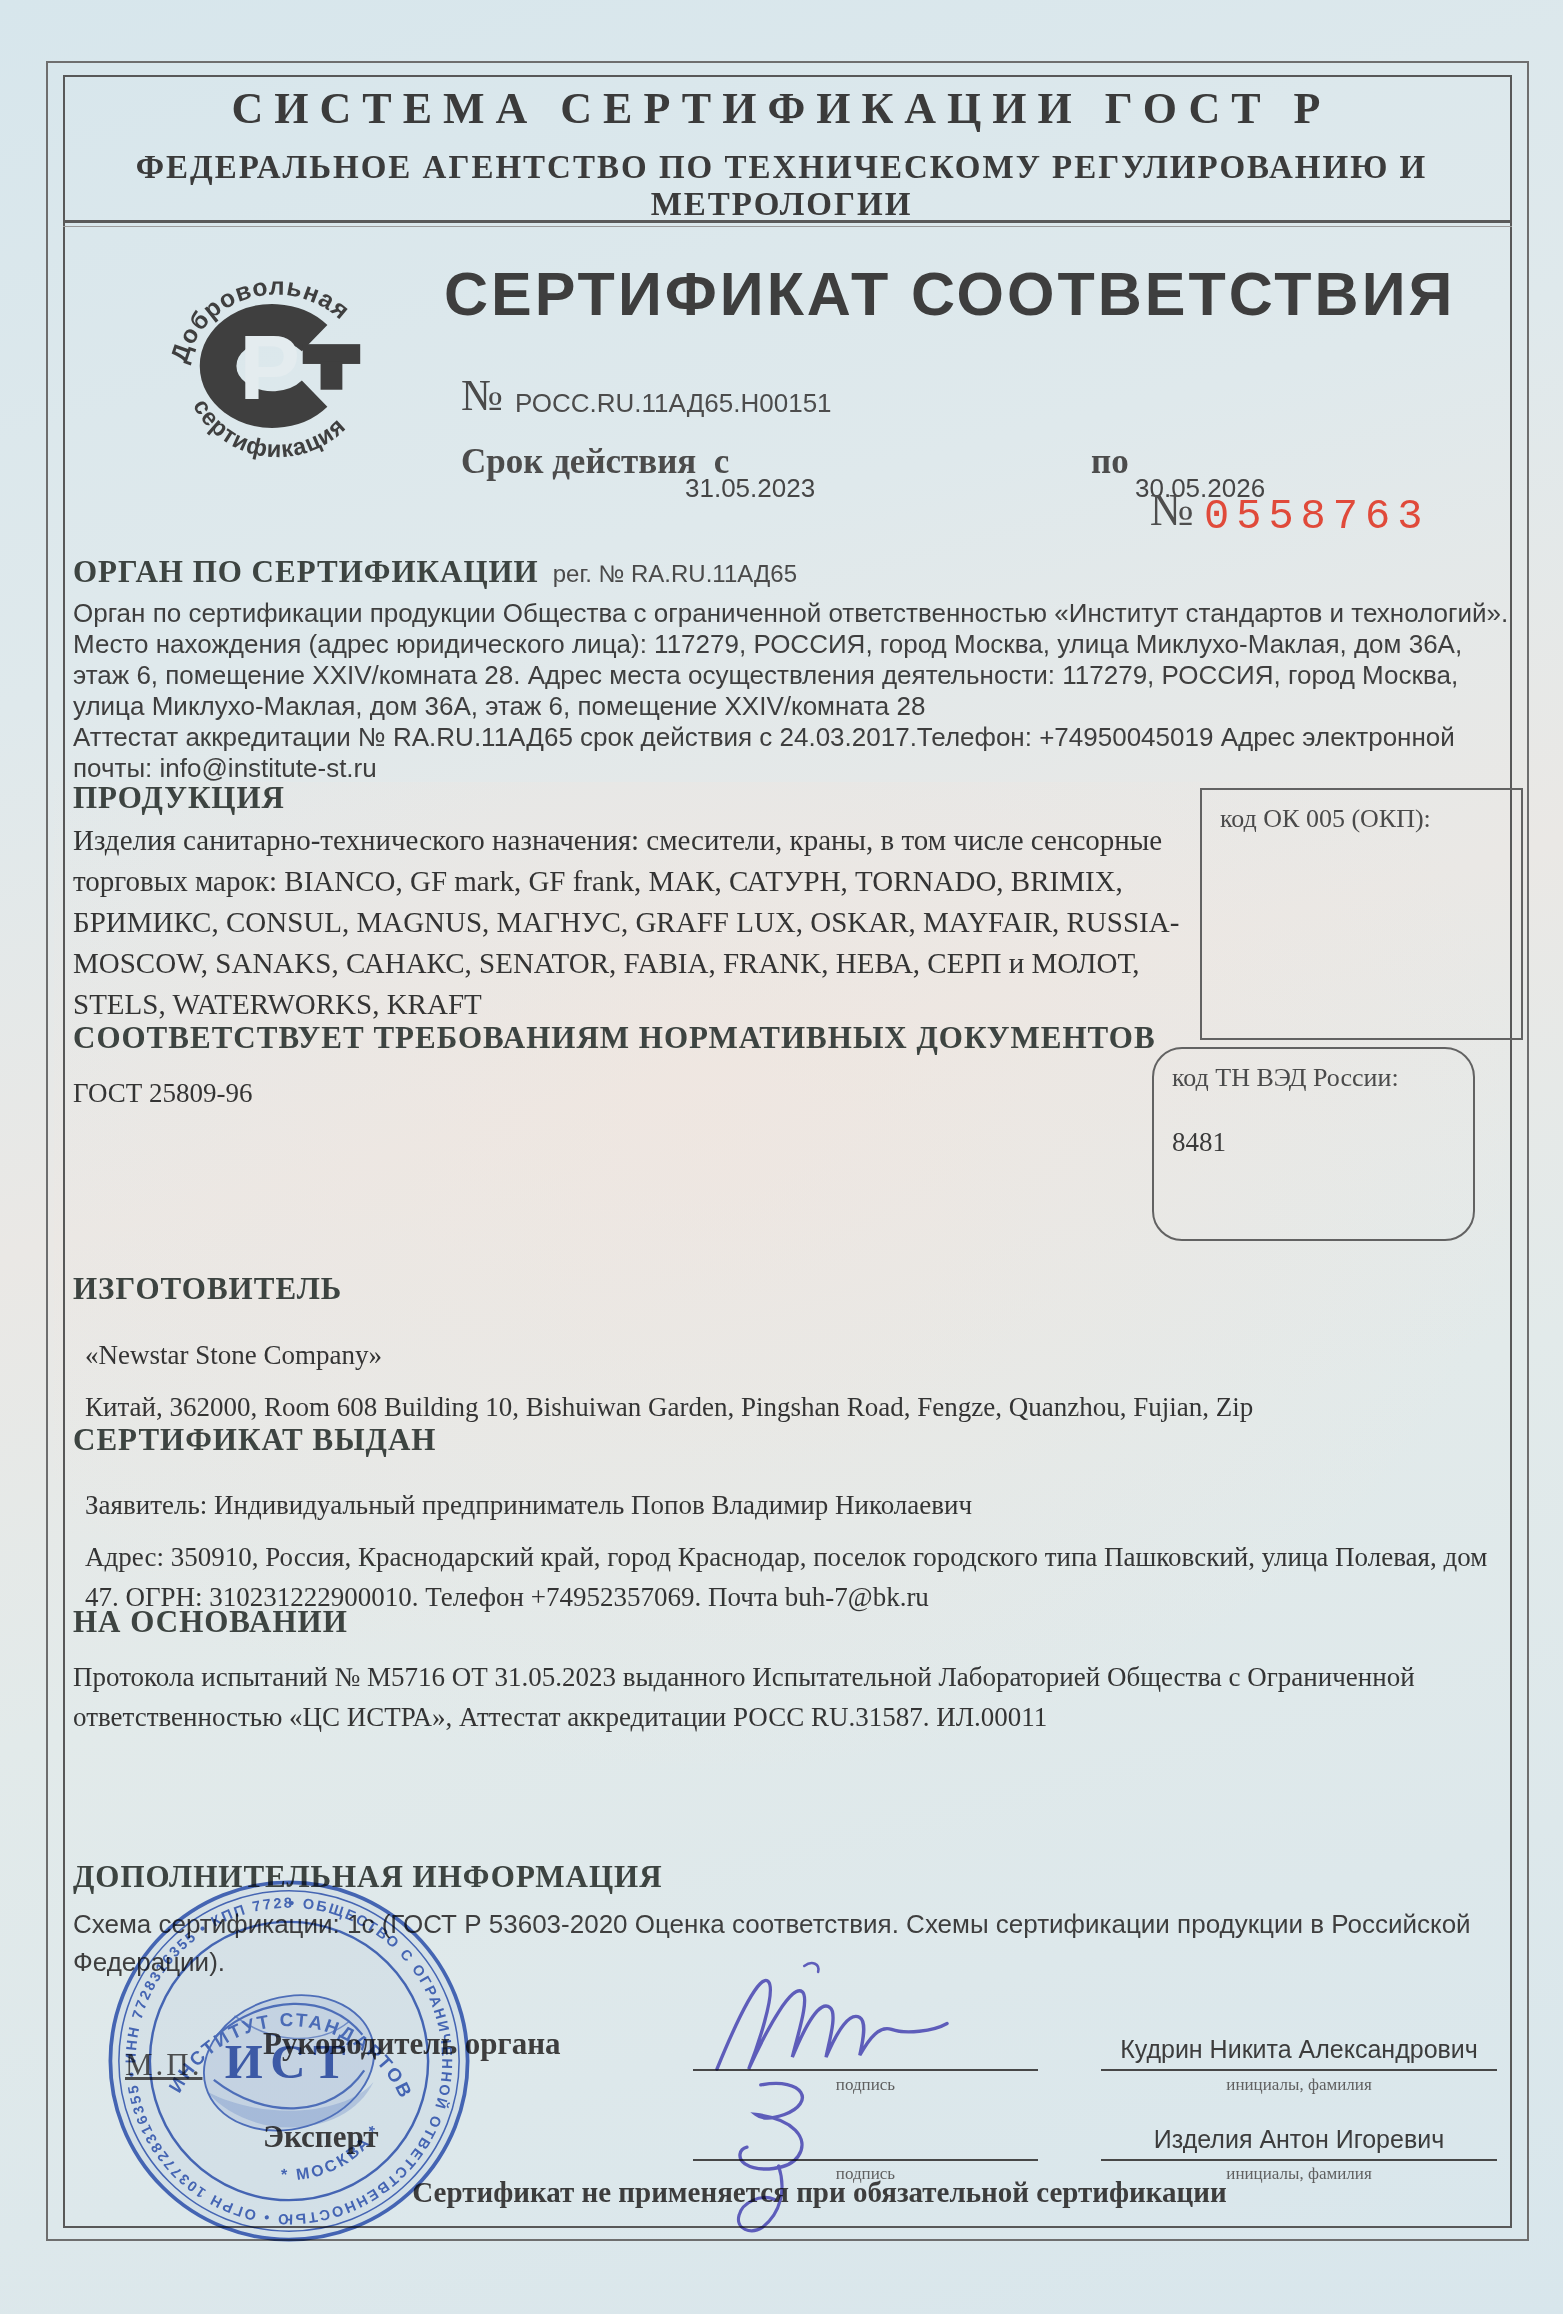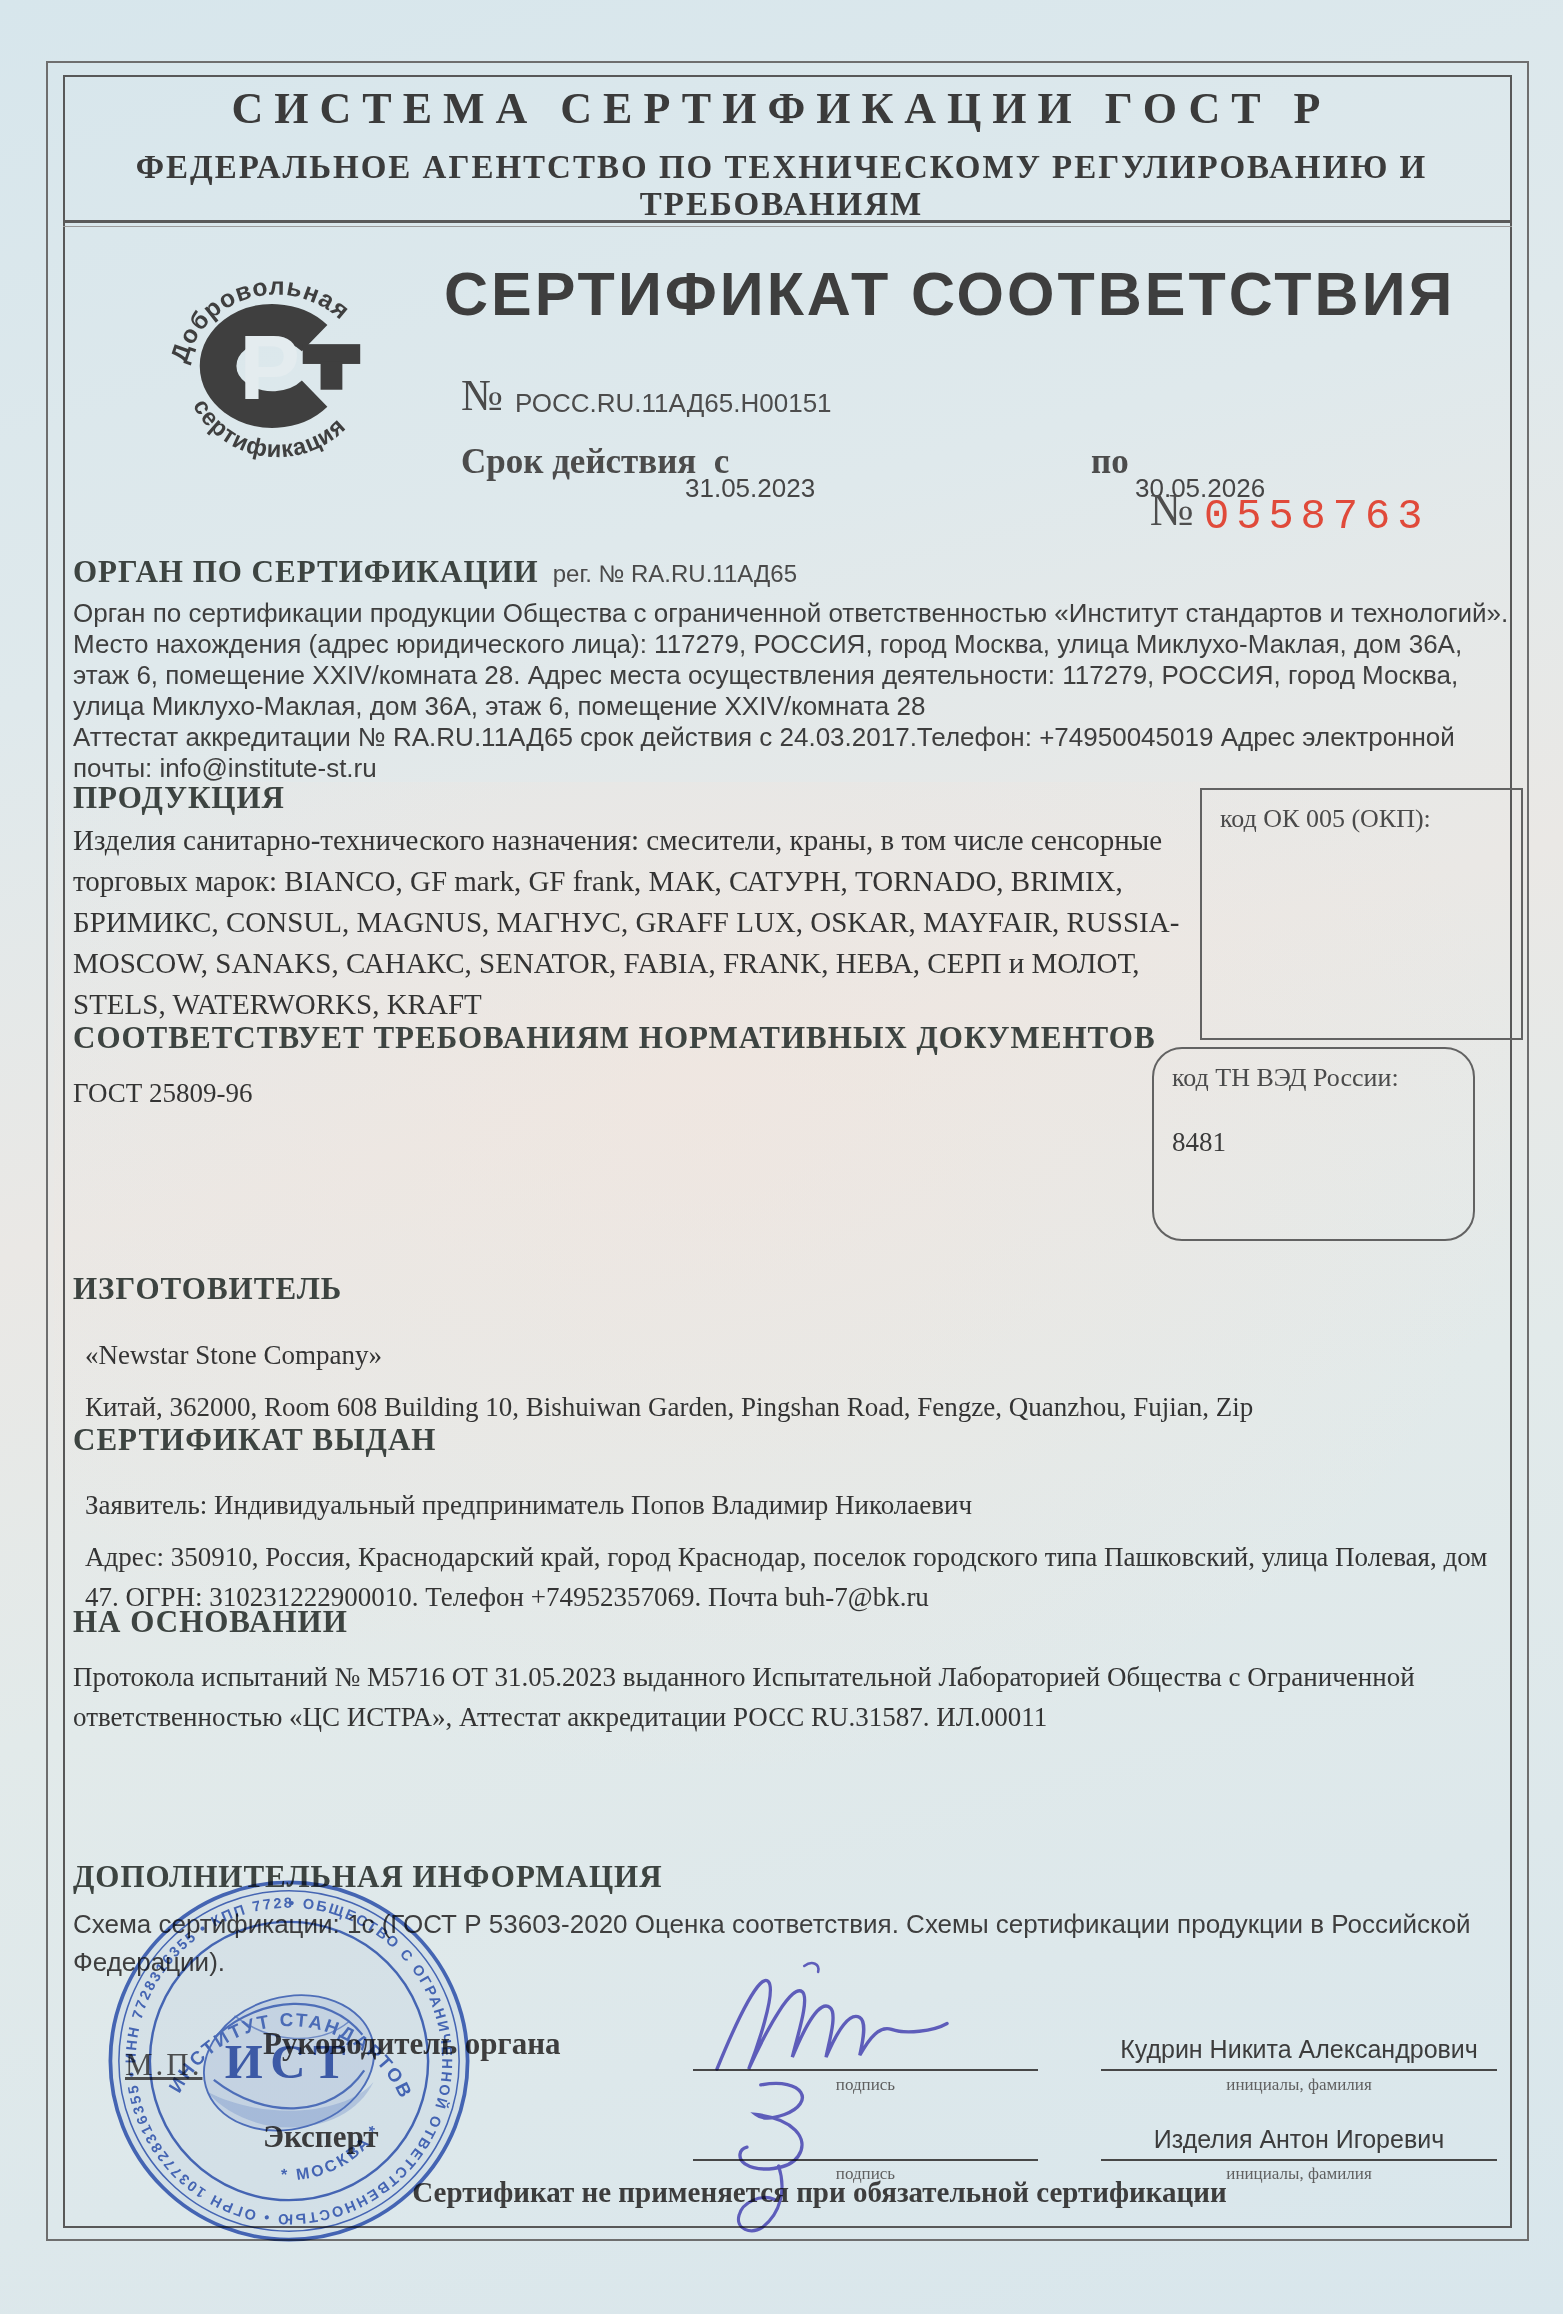--- a/index.html
+++ b/index.html
@@ -45,21 +45,21 @@
 </style>
 </head>
 <body>
 
 <div class="page">
   <div class="abs tint"></div>
   <div class="abs frame-outer"></div>
   <div class="abs frame-inner"></div>
 
   <div class="abs hdr1">СИСТЕМА СЕРТИФИКАЦИИ ГОСТ Р</div>
-  <div class="abs hdr2">ФЕДЕРАЛЬНОЕ АГЕНТСТВО ПО ТЕХНИЧЕСКОМУ РЕГУЛИРОВАНИЮ И ТРЕБОВАНИЯМ</div>
+  <div class="abs hdr2">ФЕДЕРАЛЬНОЕ АГЕНТСТВО ПО ТЕХНИЧЕСКОМУ РЕГУЛИРОВАНИЮ И МЕТРОЛОГИИ</div>
   <div class="abs hdr-sep"></div>
 
   <svg class="abs logo" viewBox="0 0 220 220">
     <defs>
       <path id="arcTop" d="M 22,118 A 92,88 0 0 1 200,104"></path>
       <path id="arcBot" d="M 26,148 A 94,90 0 0 0 204,146"></path>
     </defs>
     <text font-family="Liberation Sans, sans-serif" font-weight="bold" font-size="25" fill="#3f3f3f" letter-spacing="1">
       <textPath href="#arcTop" startOffset="4">Добровольная</textPath>
     </text>

